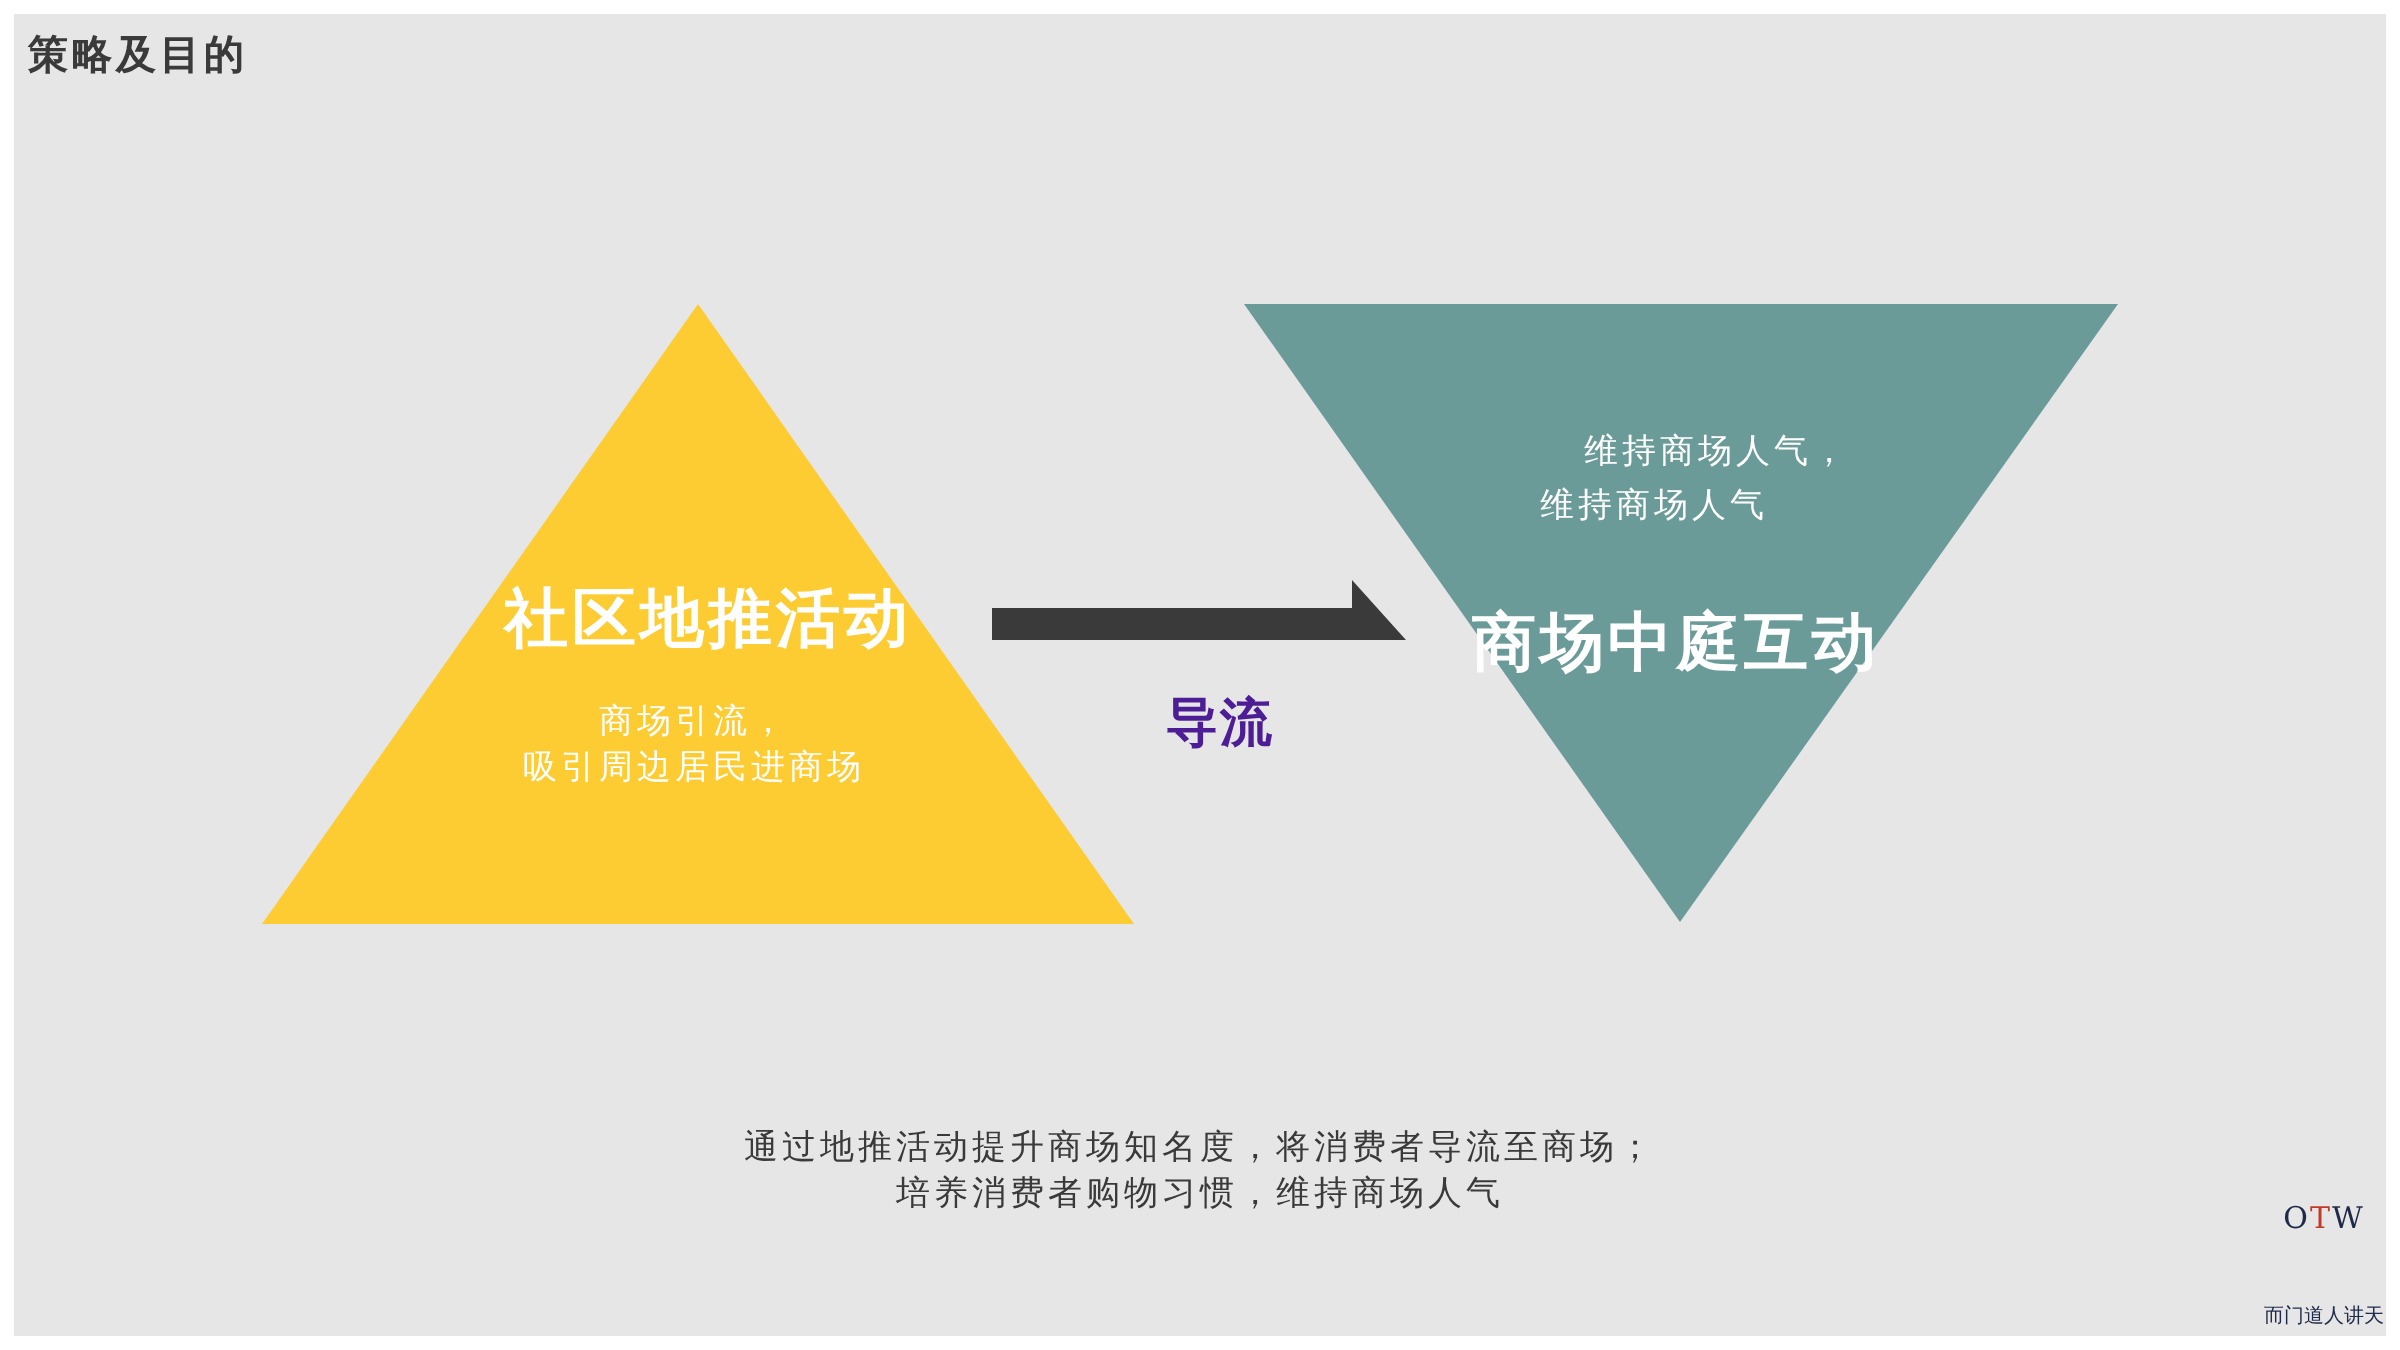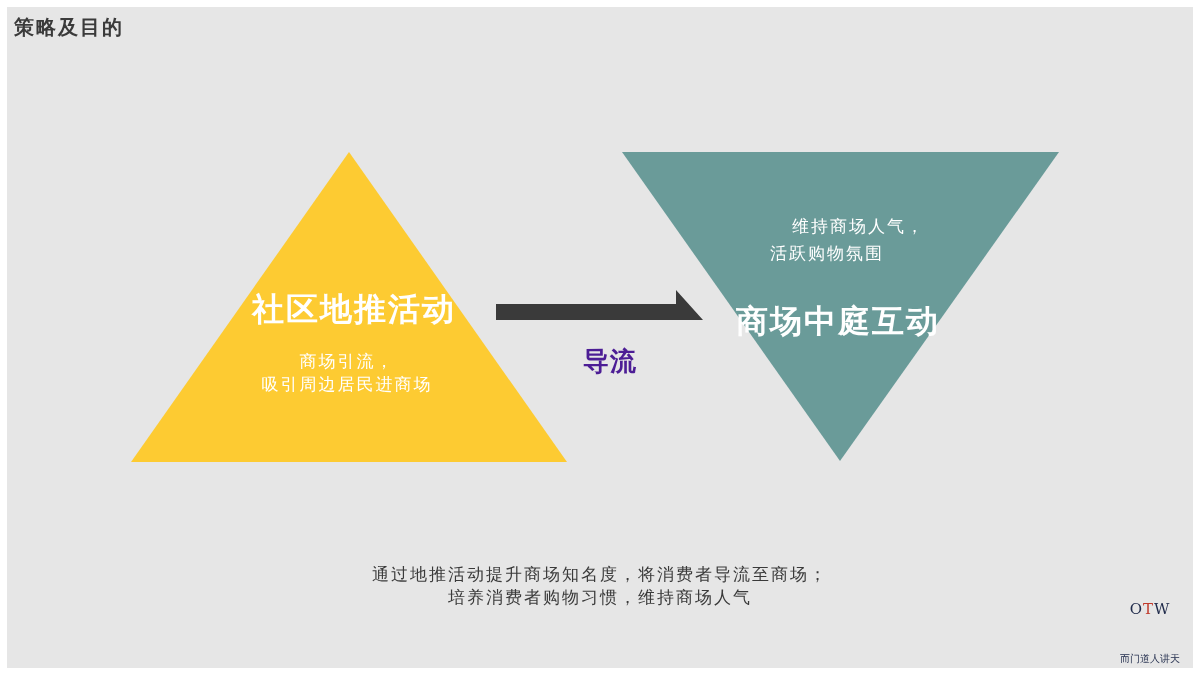--- a/index.html
+++ b/index.html
@@ -6,21 +6,21 @@
   body { width:1200px; height:675px; background:#ffffff; position:relative; overflow:hidden;
          font-family:"DejaVu Sans","Liberation Sans",sans-serif; }
   .slide { position:absolute; left:7px; top:7px; width:1186px; height:661px; background:#e6e6e6; }
   .title { position:absolute; left:14px; top:14px; font-size:20px; font-weight:bold; color:#3a3a3a; letter-spacing:2px; }
   svg.shapes { position:absolute; left:0; top:0; }
   .txt { position:absolute; text-align:center; white-space:nowrap; }
   .heading-w { color:#ffffff; font-weight:bold; font-size:32px; letter-spacing:2px; }
   .sub-w { color:#ffffff; font-size:17px; letter-spacing:2px; line-height:23px; }
   .flow { color:#4c1d95; font-weight:bold; font-size:26px; letter-spacing:1px; }
   .summary { color:#3a3a3a; font-weight:normal; font-size:17px; letter-spacing:2px; line-height:25px; }
-  .logo { position:absolute; right:20px; bottom:10px; text-align:center; }
+  .logo { position:absolute; right:8px; bottom:10px; text-align:center; }
   .logo-mark { font-family:"DejaVu Serif",serif; font-size:15px; color:#1f2a4a; letter-spacing:1px; line-height:16px; }
   .logo-mark .accent { color:#c0392b; }
   .logo-sub { font-size:10px; color:#1f2a4a; line-height:12px;margin-top:36px; }
 </style>
 </head>
 <body>
 
 <div class="slide"></div>
 
 <div class="title">策略及目的</div>
@@ -31,21 +31,21 @@
   <polygon points="496,304 676,304 676,290 703,320 496,320" fill="#3a3a3a"></polygon>
 </svg>
 
 <div class="txt heading-w" style="left:229px; top:288px; width:250px;">社区地推活动</div>
 <div class="txt sub-w" style="left:222px; top:350px; width:250px;">商场引流，</div>
 <div class="txt sub-w" style="left:222px; top:373px; width:250px;">吸引周边居民进商场</div>
 
 <div class="txt flow" style="left:570px; top:344px; width:80px;">导流</div>
 
 <div class="txt sub-w" style="left:730px; top:215px; width:230px; text-align:center; padding-left:27px; box-sizing:border-box;">维持商场人气，</div>
-<div class="txt sub-w" style="left:730px; top:242px; width:230px; text-align:left; padding-left:40px; box-sizing:border-box;">活跃购物氛围</div>
+<div class="txt sub-w" style="left:730px; top:242px; width:230px; text-align:left; padding-left:40px; box-sizing:border-box;">维持商场人气</div>
 <div class="txt heading-w" style="left:713px; top:300px; width:250px;">商场中庭互动</div>
 
 <div class="txt summary" style="left:250px; top:562px; width:700px;">通过地推活动提升商场知名度，将消费者导流至商场；</div>
 <div class="txt summary" style="left:250px; top:585px; width:700px;">培养消费者购物习惯，维持商场人气</div>
 
 <div class="logo">
   <div class="logo-mark">
     <span>O</span><span class="accent">T</span><span>W</span>
   </div>
   <div class="logo-sub">而门道人讲天</div>

